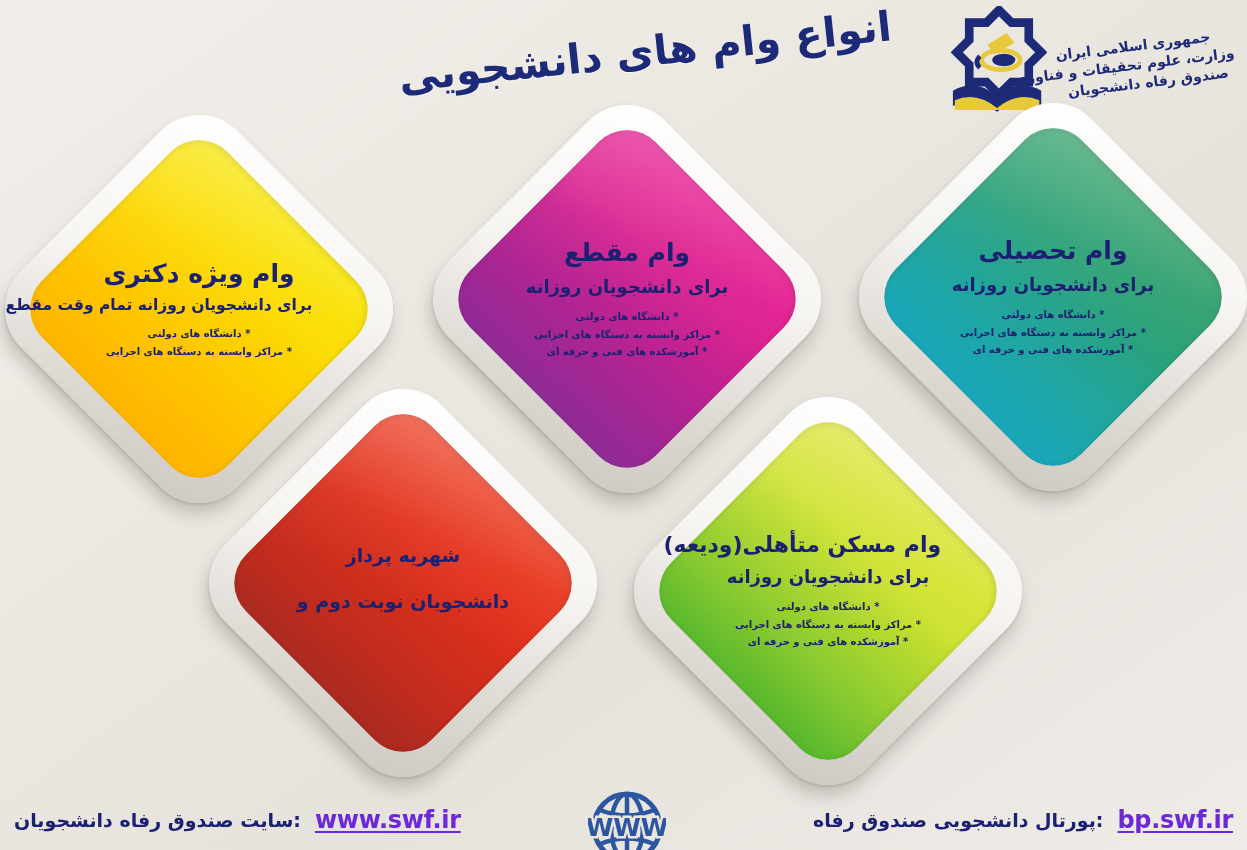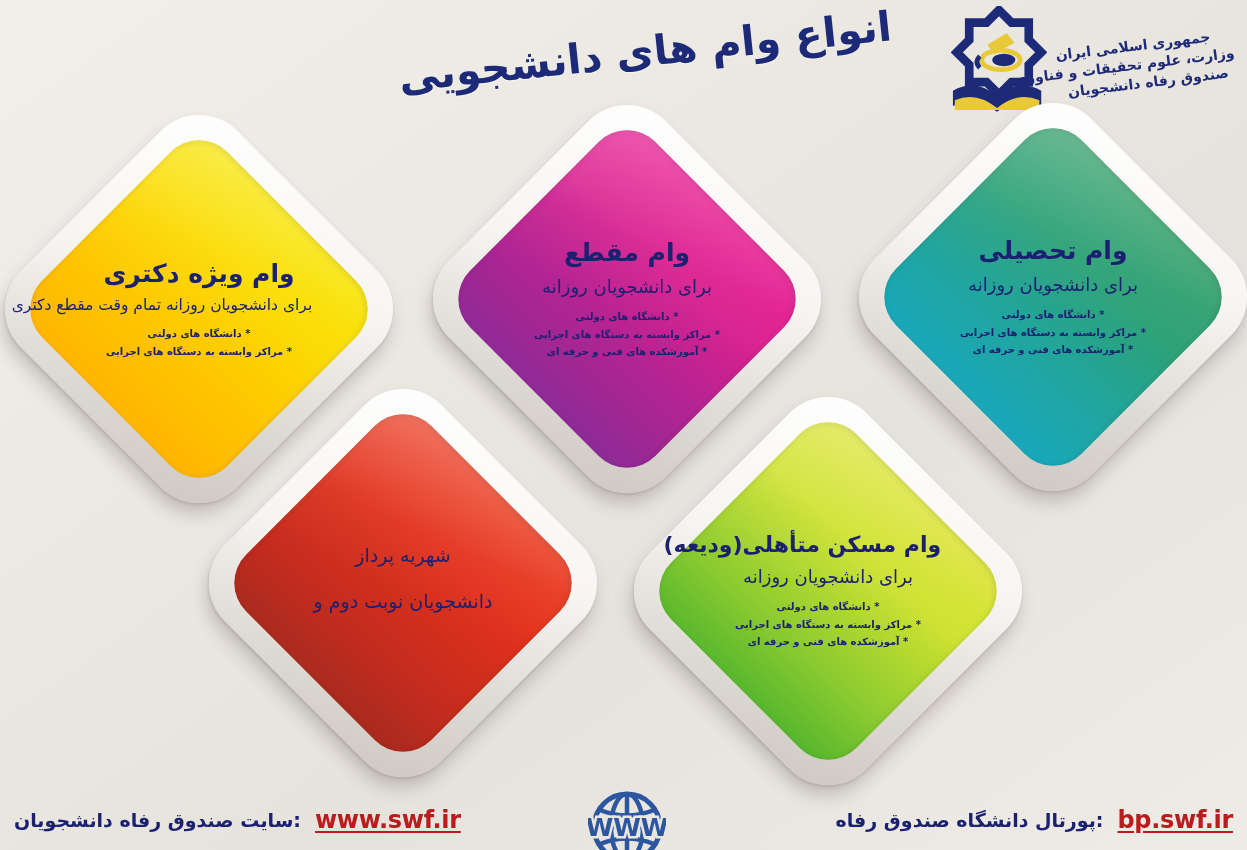--- a/index.html
+++ b/index.html
@@ -67,21 +67,21 @@
   }
   .content{
     position:relative;z-index:3;
     width:74%;
     text-align:center;
     color:#1b2170;
     line-height:1.25;
     pointer-events:none;
   }
   .c-title{font-size:25px;font-weight:bold;margin-bottom:7px;white-space:nowrap;}
-  .c-sub{font-size:18px;font-weight:normal;margin-bottom:10px;white-space:nowrap;}
+  .c-sub{font-size:18px;font-weight:bold;margin-bottom:10px;white-space:nowrap;}
   .c-bullets{font-size:10px;font-weight:bold;line-height:1.75;}
   .c-bullets div{white-space:nowrap;}
 
   
   #card-phd      {left:46px; top:156px; width:306px;height:306px;}
   #card-zaruri   {left:474px;top:146px;width:306px;height:306px;}
   #card-tahsili  {left:900px;top:144px;width:306px;height:306px;}
   #card-shahriye {left:250px;top:430px;width:306px;height:306px;}
   #card-maskan   {left:675px;top:438px;width:306px;height:306px;}
 
@@ -104,21 +104,21 @@
   .foot{
     position:absolute;top:800px;height:40px;
     display:flex;align-items:center;gap:14px;
     color:#1b2170;font-size:21px;font-weight:bold;white-space:nowrap;
   }
   #foot-left {left:14px;}
   #foot-right{right:14px;}
   .foot .url{
     text-decoration:underline;
     text-underline-offset:3px;
-    color:#b91c1c;
+    color:#6d28d9;
     font-family:"DejaVu Sans","Liberation Sans",sans-serif;
     font-size:24px;
     letter-spacing:-.3px;
   }
   .foot .lbl{font-size:19px;}
 </style>
 </head>
 <body>
 
 <div id="poster">
@@ -223,16 +223,16 @@
     </svg>
   </div>
 
   <div class="foot" id="foot-left">
     <a class="url" href="#">www.swf.ir</a>
     <span class="lbl">:سایت صندوق رفاه دانشجویان</span>
   </div>
 
   <div class="foot" id="foot-right">
     <a class="url" href="#">bp.swf.ir</a>
-    <span class="lbl">:پورتال دانشگاه صندوق رفاه</span>
+    <span class="lbl">:پورتال دانشجویی صندوق رفاه</span>
   </div>
 
 </div>
 
 </body></html>

